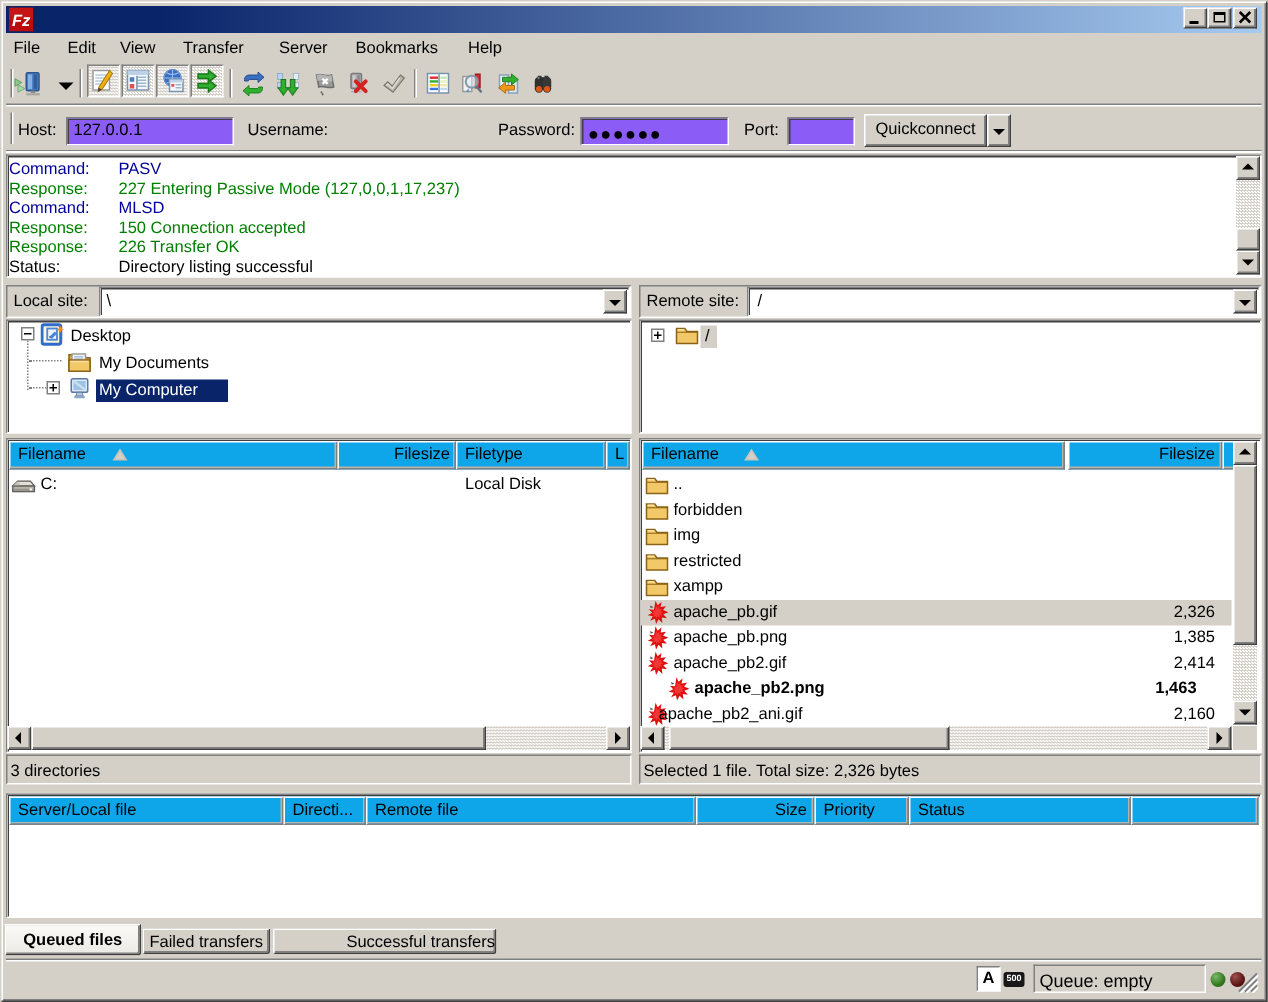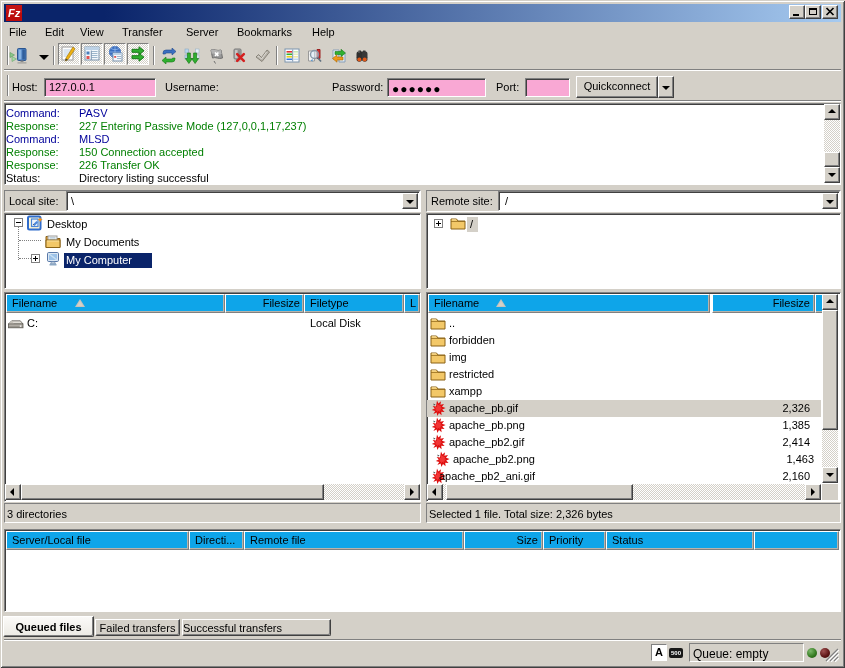--- a/index.html
+++ b/index.html
@@ -40,21 +40,21 @@
 
 .hcell { position:absolute; top:1px; height:19px; background:#0ea5e9;
   border:1px solid; border-color:#fff #808080 #808080 #fff;
   box-shadow: inset -1px -1px 0 #b8b4ac;
   padding:2px 4px 0 5px; overflow:hidden; white-space:nowrap; }
 .sortarr { position:absolute; width:0; height:0; border-left:5px solid transparent; border-right:5px solid transparent; border-bottom:8px solid #c8c4bc; }
 .sortarr:after { content:""; position:absolute; left:-3px; top:2px; width:0; height:0; border-left:3px solid transparent; border-right:3px solid transparent; border-bottom:5px solid #d4d0c8; }
 
 .row { position:absolute; height:17px; white-space:nowrap; }
 .rtxt { position:absolute; top:2px; }
-.field { position:absolute; background:#f9a8d4; border:1px solid; border-color:#808080 #fff #fff #808080; box-shadow: inset 1px 1px 0 #404040; padding:2px 4px 0 4px; }
+.field { position:absolute; background:#8b5cf6; border:1px solid; border-color:#808080 #fff #fff #808080; box-shadow: inset 1px 1px 0 #404040; padding:2px 4px 0 4px; }
 .lbl { position:absolute; }
 </style>
 </head>
 <body>
 
 <div class="abs" id="titlebar">
   <svg class="abs" style="left:2px;top:1px" width="16" height="16" viewBox="0 0 16 16">
     <rect x="0" y="0" width="16" height="16" fill="#bb0b0b"></rect>
     <rect x="0" y="0" width="16" height="8" fill="#c41414"></rect>
     <text x="2" y="12" font-family="Liberation Sans" font-size="11" font-weight="bold" font-style="italic" fill="#fff">Fz</text>
@@ -425,26 +425,26 @@
     <span class="rtxt" style="left:22px;">apache_pb.png</span>
     <span class="rtxt" style="left:303px;width:80px;text-align:right">1,385</span>
   </div>
   <div class="row" style="left:0;top:141px;width:394px;">
     <svg class="abs" style="left:3px;top:0" width="16" height="16" viewBox="0 0 16 16">
         <use href="#apache16"></use>
       </svg>
     <span class="rtxt" style="left:22px;">apache_pb2.gif</span>
     <span class="rtxt" style="left:303px;width:80px;text-align:right">2,414</span>
   </div>
-  <div class="row" style="left:4px;top:158px;width:394px;">
+  <div class="row" style="left:14px;top:158px;width:394px;font-weight:bold;">
     <svg class="abs" style="left:3px;top:0" width="16" height="16" viewBox="0 0 16 16">
         <use href="#apache16"></use>
       </svg>
     <span class="rtxt" style="left:22px;">apache_pb2.png</span>
-    <span class="rtxt" style="left:303px;width:80px;text-align:right">1,463</span>
+    <span class="rtxt" style="left:303px;width:80px;text-align:center">1,463</span>
   </div>
   <div class="row" style="left:0;top:175px;width:394px;">
     <svg class="abs" style="left:3px;top:0" width="16" height="16" viewBox="0 0 16 16">
         <use href="#apache16"></use>
       </svg>
     <span class="rtxt" style="left:12px;">apache_pb2_ani.gif</span>
     <span class="rtxt" style="left:303px;width:80px;text-align:right">2,160</span>
   </div>
 
   <div class="abs" style="left:395px;top:1px;width:16px;height:188px;">
@@ -484,21 +484,21 @@
   <div class="hcell" style="left:239px;width:220px;">Remote file</div>
   <div class="hcell" style="left:459px;width:79px;text-align:right;padding-right:4px">Size</div>
   <div class="hcell" style="left:538px;width:63px;">Priority</div>
   <div class="hcell" style="left:601px;width:148px;">Status</div>
   <div class="hcell" style="left:749px;width:85px;"></div>
 </div>
 
 <div class="abs" id="tabs" style="left:4px;top:615px;width:837px;height:23px;">
   <div class="abs" style="left:-1px;top:1px;width:91px;height:21px;background:linear-gradient(#fbfaf8,#eceae4);border:1px solid;border-color:#fff #404040 #404040 #fff;box-shadow:inset -1px -1px 0 #808080;border-radius:0 0 2px 2px;text-align:center;font-weight:bold;padding-top:4px">Queued files</div>
   <div class="abs" style="left:91px;top:4px;width:85px;height:17px;background:#d4d0c8;border:1px solid;border-color:#fff #404040 #404040 #fff;box-shadow:inset -1px -1px 0 #808080;border-radius:0 0 2px 2px;text-align:center;padding-top:2px;overflow:hidden">Failed transfers</div>
-  <div class="abs" style="left:178px;top:4px;width:149px;height:17px;background:#d4d0c8;border:1px solid;border-color:#fff #404040 #404040 #fff;box-shadow:inset -1px -1px 0 #808080;border-radius:0 0 2px 2px;text-align:left;padding-top:2px">Successful transfers</div>
+  <div class="abs" style="left:178px;top:4px;width:149px;height:17px;background:#d4d0c8;border:1px solid;border-color:#fff #404040 #404040 #fff;box-shadow:inset -1px -1px 0 #808080;border-radius:0 0 2px 2px;text-align:right;padding-top:2px">Successful transfers</div>
 </div>
 
 <div class="etchx" style="left:4px;top:639px;width:837px;"></div>
 <div class="abs" id="statusbar" style="left:4px;top:641px;width:837px;height:23px;">
   <div class="abs sunken" style="left:647px;top:3px;width:16px;height:17px;background:#fff;text-align:center;font-weight:bold;font-size:11px;padding-top:1px">A</div>
   <div class="abs" style="left:665px;top:7px;width:14px;height:10px;background:#181818;border-radius:2px;color:#fff;font-size:6px;text-align:center;line-height:10px;font-weight:bold">500</div>
   <div class="abs sunken" style="left:685px;top:2px;width:115px;height:19px;">
       <span class="lbl" style="left:3px;top:3px;font-size:12px">Queue: empty</span>
     </div>
   <div class="abs" style="left:803px;top:7px;width:10px;height:10px;border-radius:50%;background:radial-gradient(circle at 35% 30%, #7cb86a, #337a1f 60%, #1c4c10)"></div>

